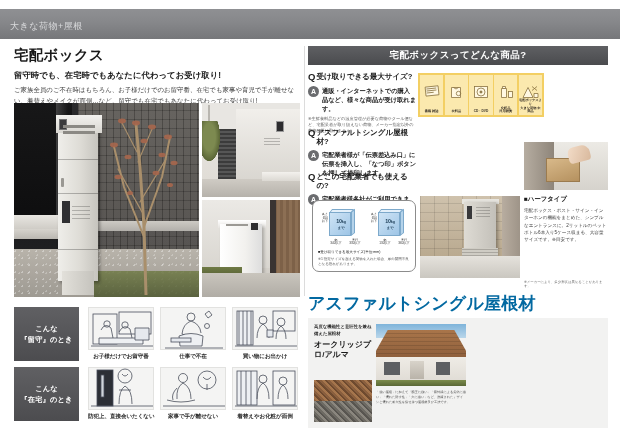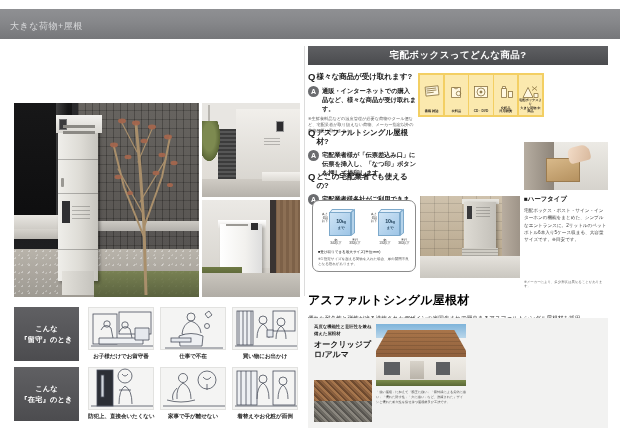--- a/index.html
+++ b/index.html
@@ -245,21 +245,21 @@
   .hp-arm { position:absolute; left:44px; top:4px; width:22px; height:16px;
       background:linear-gradient(120deg,#f3ddc9,#d8b89c); border-radius:6px 8px 4px 4px;
       transform:rotate(-14deg);}
   .half-title { font-size:6.4px; font-weight:bold; color:#1b1b1b; margin-top:5px;}
   .half-body  { font-size:4.6px; color:#3a3a3a; line-height:1.6; margin-top:3px;}
   .maker-note { position:absolute; left:524px; top:280px; width:84px;
       font-size:3.4px; color:#6a6a6a; line-height:1.3;}
 
   
   .asp-wrap { position:absolute; left:308px; top:292px; width:300px; }
-  .asp-h1 { font-size:12px; font-weight:bold; color:#000000; letter-spacing:.2px;}
+  .asp-h1 { font-size:17px; font-weight:bold; color:#0369a1; letter-spacing:.2px;}
   .asp-sub{ font-size:5.6px; color:#333; margin-top:5px; line-height:1.5;}
   .asp-panel { position:absolute; left:308px; top:318px; width:300px; height:110px;
       background:#f2f2f1;padding-left:16px; }
   .asp-leftcol { position:absolute; left:6px; top:6px; width:58px; }
   .asp-kicker { font-size:4.4px; font-weight:bold; color:#2a2a2a; line-height:1.5;}
   .asp-prod   { font-size:8px; font-weight:bold; color:#1a1a1a; line-height:1.25; margin-top:3px;}
   .asp-photo  { position:absolute; left:68px; top:6px; width:90px; height:62px; overflow:hidden;}
   .ap-sky  { position:absolute; left:0; top:0; width:90px; height:14px;
       background:linear-gradient(180deg,#7fb4da,#b9d6ea);}
   .ap-roof { position:absolute; left:-4px; top:6px; width:98px; height:28px;
@@ -288,20 +288,25 @@
 <body>
 
 <div id="page">
 
   <div class="banner">
     <div class="banner-sub">大きな荷物+屋根</div>
   </div>
 
   <div class="vrule"></div>
 
+  <div class="left-col">
+    <div class="h1-main">宅配ボックス</div>
+    <div class="h2-sub">留守時でも、在宅時でもあなたに代わってお受け取り!</div>
+    <div class="body-sm">ご家族全員のご不在時はもちろん、お子様だけでのお留守番、在宅でも家事や育児で手が離せない、着替えやメイクが面倒…など、留守でも在宅でもあなたに代わってお受け取り!</div>
+  </div>
 
   <div class="collage">
 
     <div class="ph ph-main">
       <div class="scene1">
         <div class="s1-wall"></div>
         <div class="s1-doorframe"></div>
         <div class="s1-doorlight"></div>
         <div class="s1-step"></div>
         <div class="s1-step2"></div>
@@ -495,21 +500,21 @@
 
   <div class="right-col">
     <div class="sec-bar">
       <div class="sec-bar-txt">宅配ボックスってどんな商品?</div>
     </div>
   </div>
 
   <div class="qa-block" style="top:72px">
     <div class="qa-q">
       <span class="qa-qmark">Q</span>
-      <span class="qa-qtxt">様々な商品が受け取れます?</span>
+      <span class="qa-qtxt">受け取りできる最大サイズ?</span>
     </div>
     <div class="qa-a">
       <span class="qa-amark">A</span>
       <span class="qa-atxt">通販・インターネットでの購入品など、様々な商品が受け取れます。</span>
     </div>
     <div class="qa-note">※生鮮食料品などの温度管理が必要な荷物やクール便など、宅配業者が取り扱えない荷物、メーカー指定以外の荷物は受け取れません。</div>
   </div>
 
   <div class="item-strip">
     <div class="item-cell">

